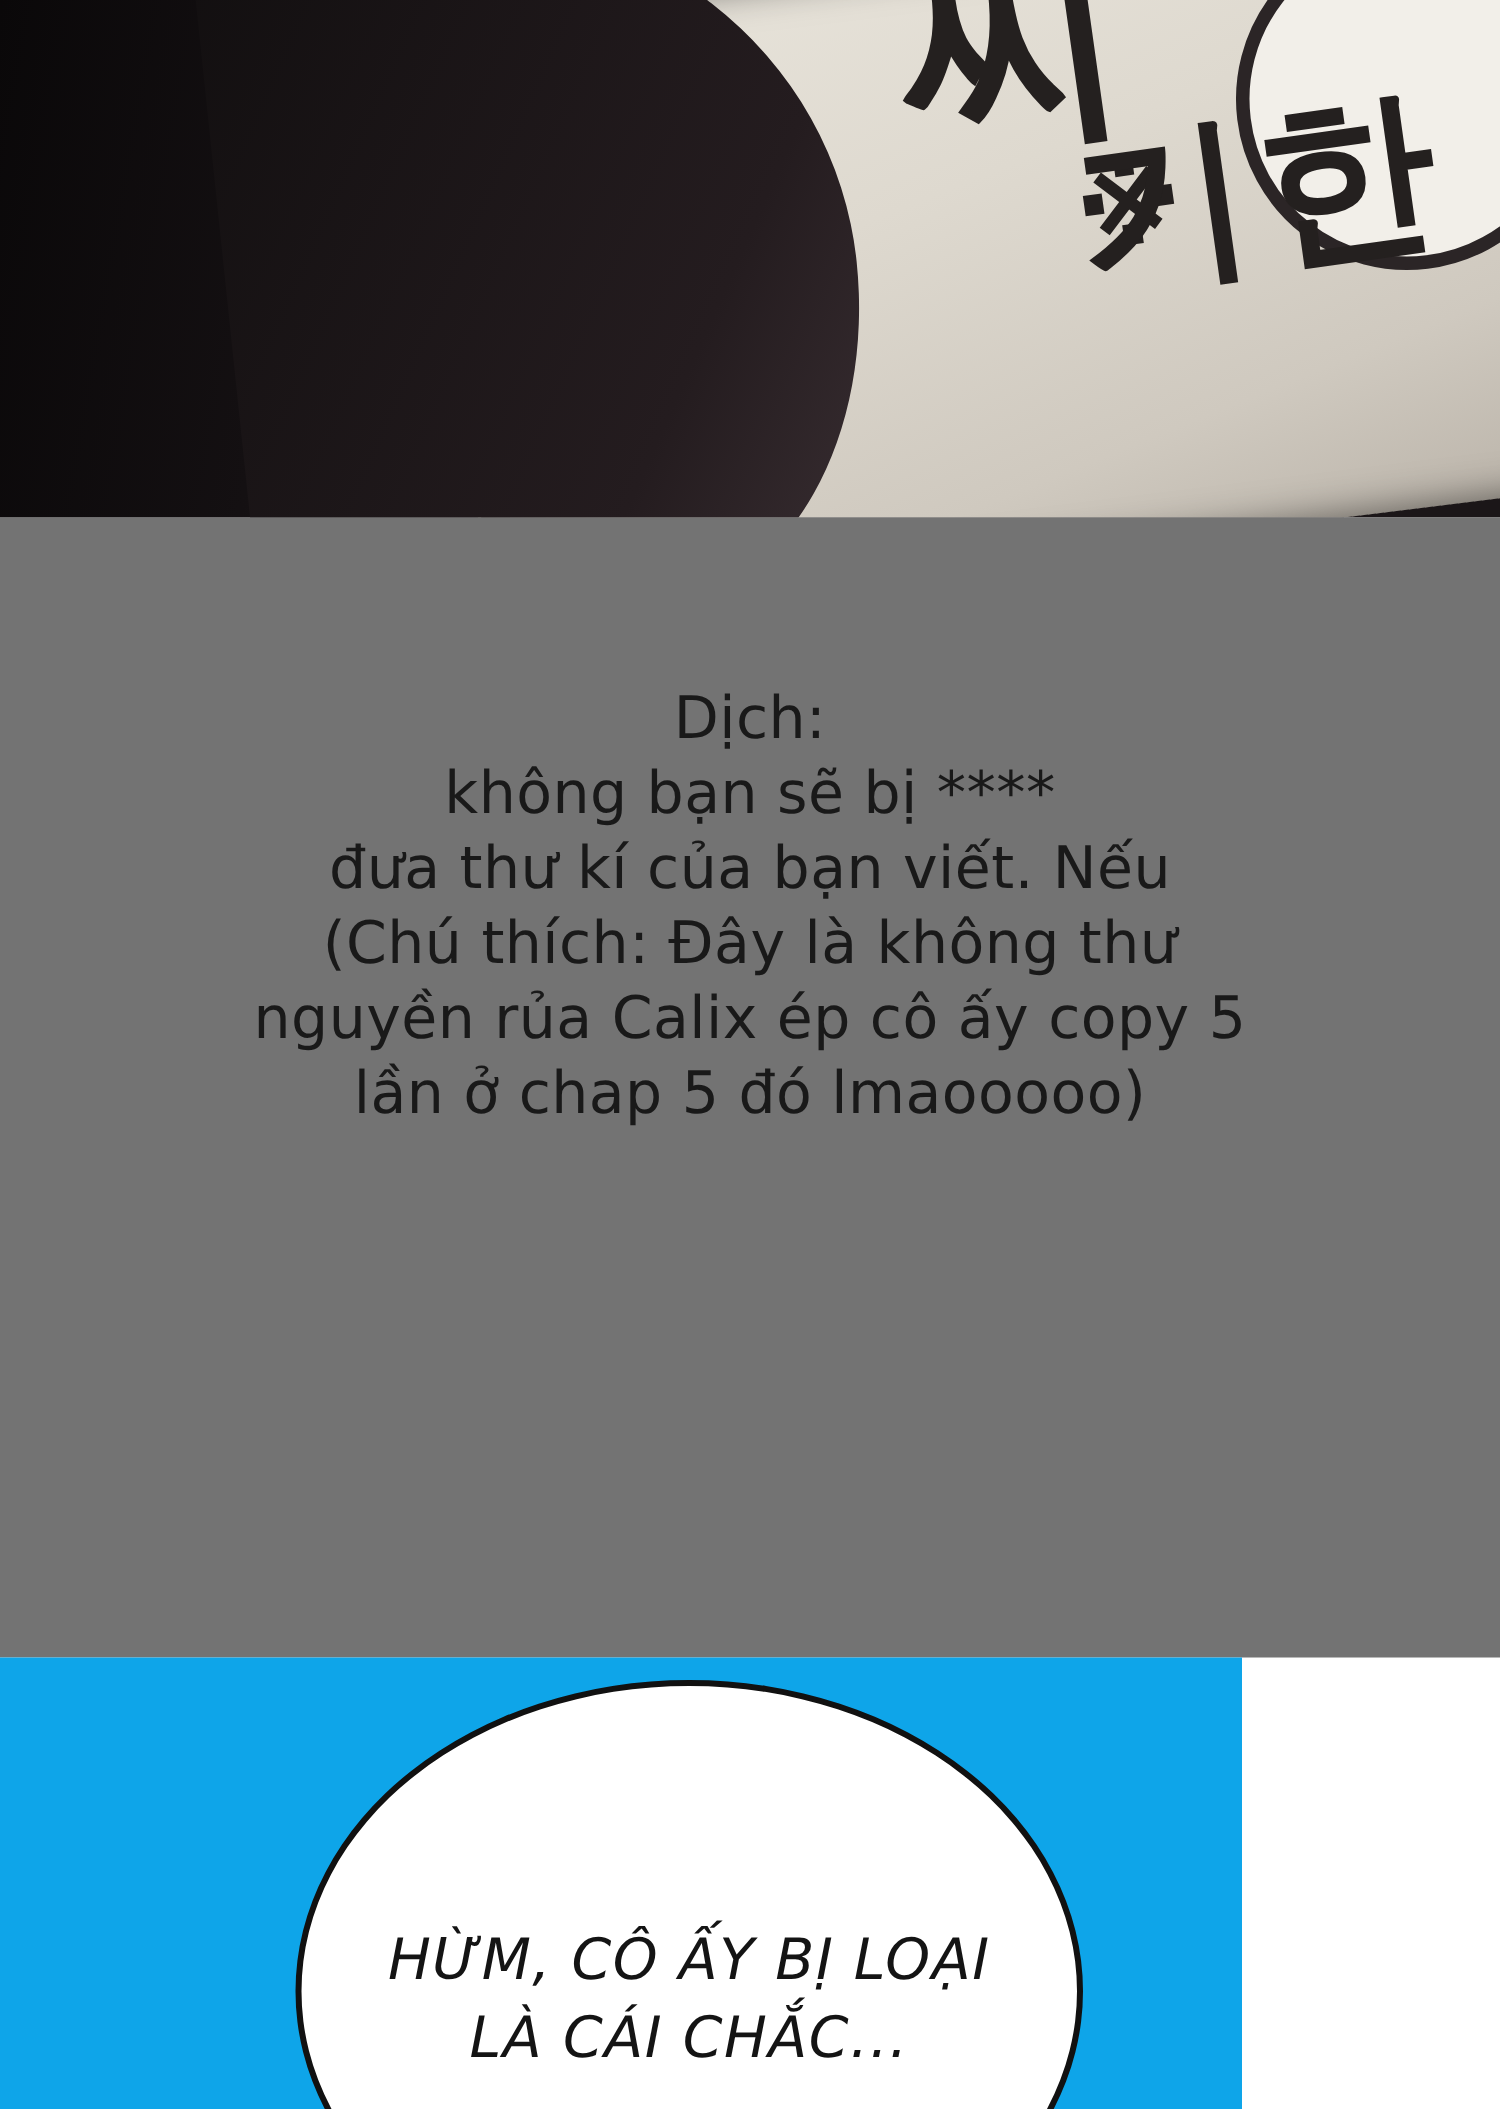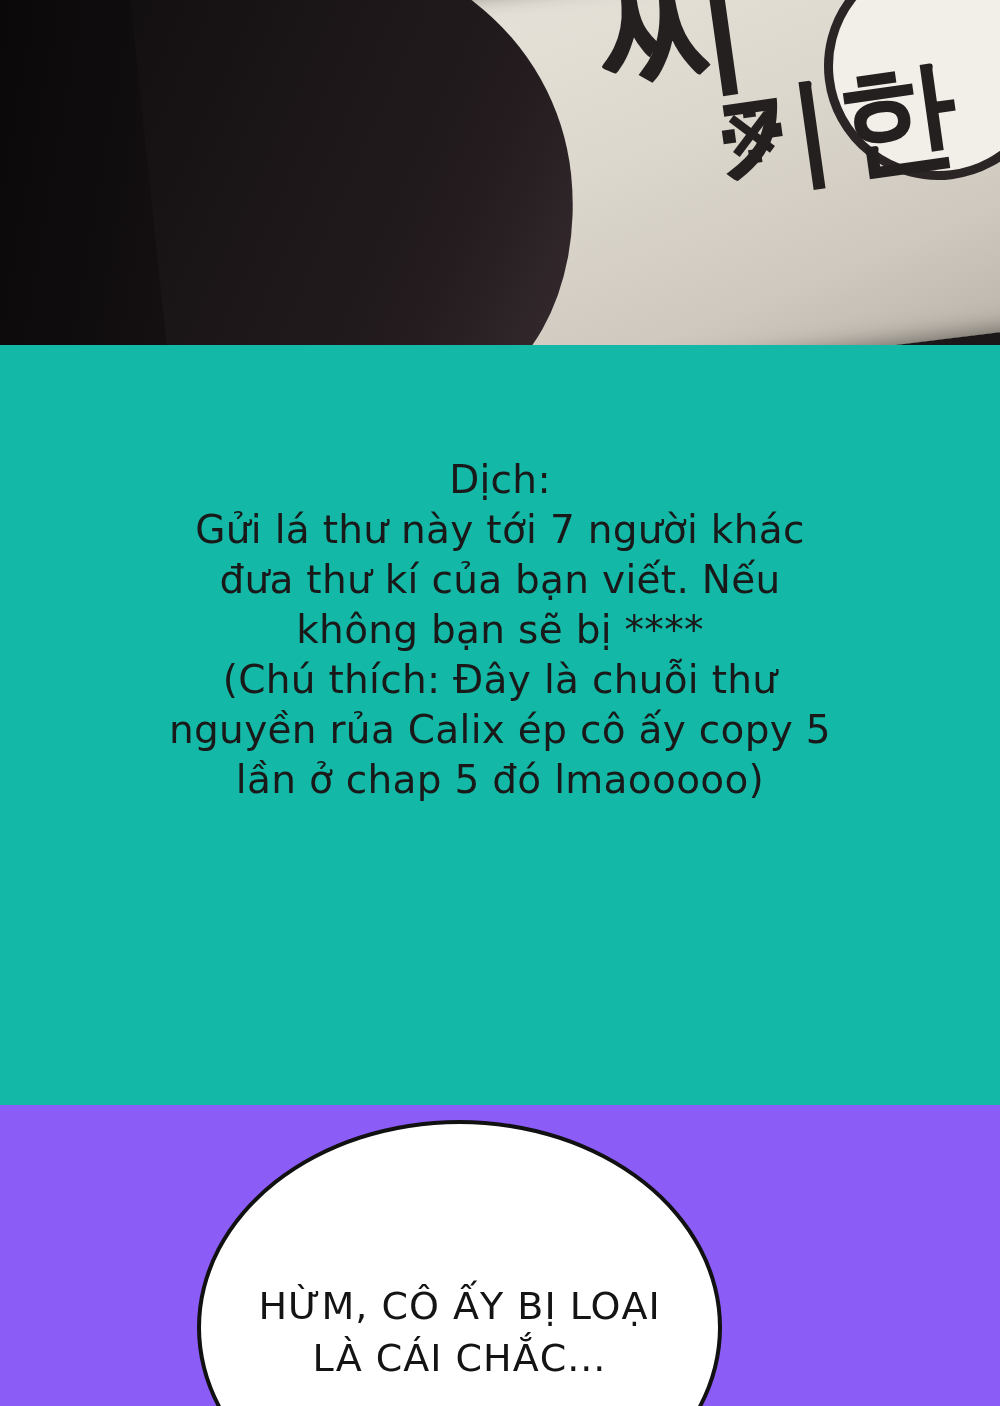--- a/index.html
+++ b/index.html
@@ -101,21 +101,21 @@
     transform: rotate(-8deg);
   }
 
   
   .panel-note {
     position: absolute;
     left: 0;
     top: 345px;
     width: 1000px;
     height: 760px;
-    background: #14b8a6;
+    background: #737373;
   }
   .note-text {
     position: absolute;
     left: 50px;
     top: 110px;
     width: 900px;
     text-align: center;
     color: #191919;
     font-family: "DejaVu Sans", sans-serif;
     font-size: 39px;
@@ -125,24 +125,25 @@
   .note-text .line {
     display: block;
     white-space: nowrap;
   }
 
   
   .panel-bottom {
     position: absolute;
     left: 0;
     top: 1105px;
-    width: 1000px;
+    width: 828px;
     height: 301px;
-    background: #8b5cf6;
+    background: #0ea5e9;
     overflow: hidden;
+    font-style: italic;
   }
   .bubble {
     position: absolute;
     left: 197px;
     top: 15px;
     width: 525px;
     height: 415px;
     border: 4px solid #111111;
     border-radius: 50% / 50%;
     background: #ffffff;
@@ -175,24 +176,23 @@
   <div class="dark-curve"></div>
   <div class="circle-stamp"></div>
   <div class="kr-text kr-1">씨</div>
   <div class="kr-text kr-mark">※</div>
   <div class="kr-text kr-2">기한</div>
 </div>
 
 <div class="panel-note">
   <div class="note-text">
     <span class="line">Dịch:</span>
-    <span class="line">Gửi lá thư này tới 7 người khác</span>
+    <span class="line">không bạn sẽ bị ****</span>
     <span class="line">đưa thư kí của bạn viết. Nếu</span>
-    <span class="line">không bạn sẽ bị ****</span>
-    <span class="line">(Chú thích: Đây là chuỗi thư</span>
+    <span class="line">(Chú thích: Đây là không thư</span>
     <span class="line">nguyền rủa Calix ép cô ấy copy 5</span>
     <span class="line">lần ở chap 5 đó lmaooooo)</span>
   </div>
 </div>
 
 <div class="panel-bottom">
   <div class="bubble"></div>
   <div class="bubble-text">
     <span class="line">HỪM, CÔ ẤY BỊ LOẠI</span>
     <span class="line">LÀ CÁI CHẮC...</span>

